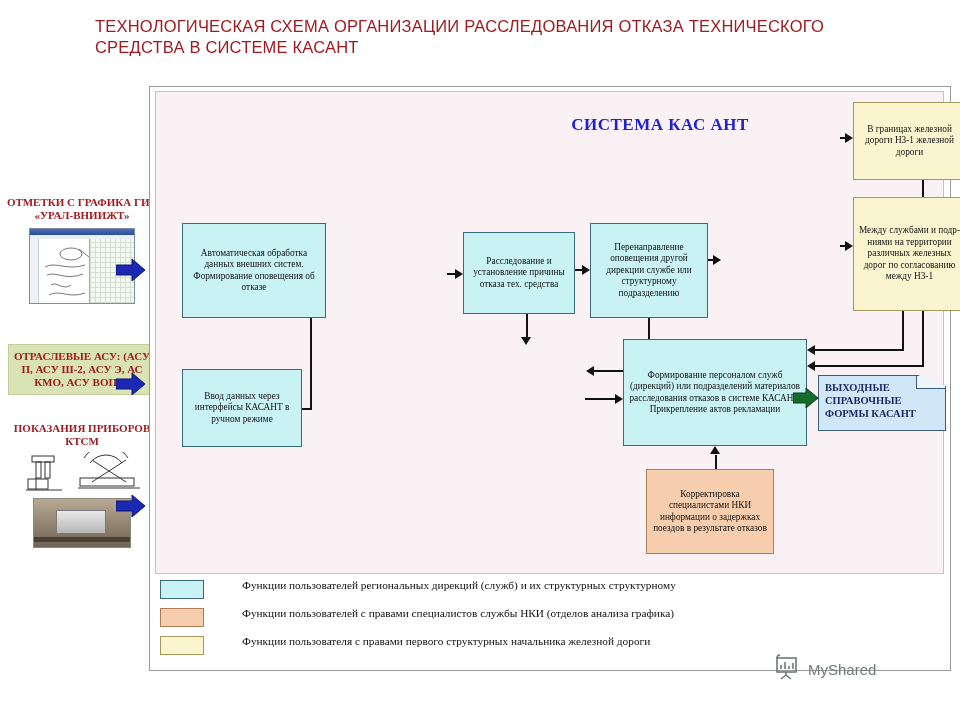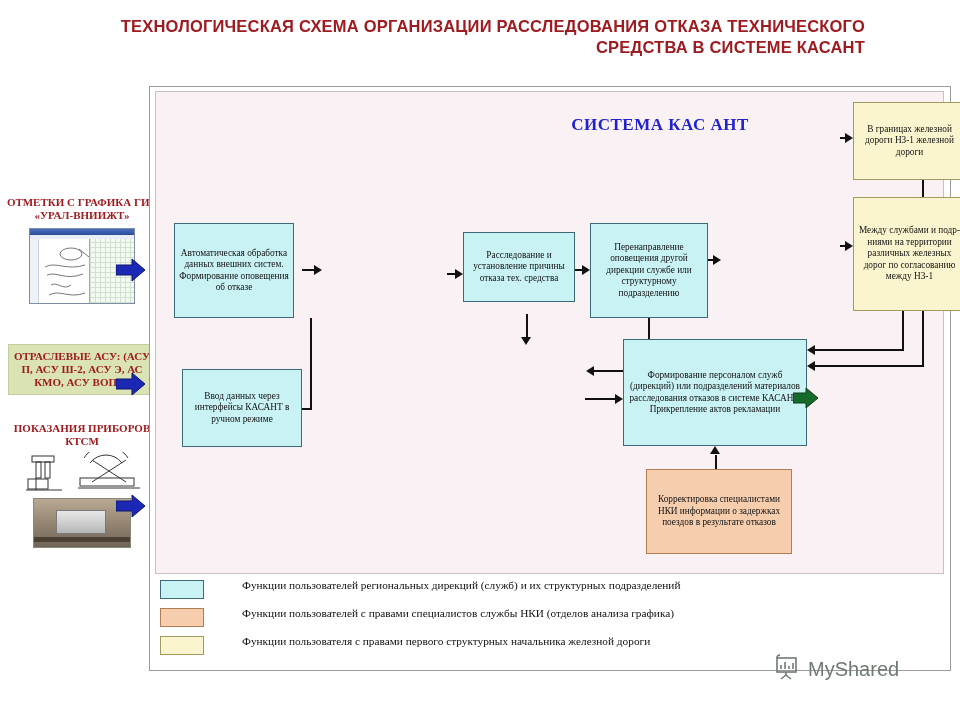--- a/index.html
+++ b/index.html
@@ -6,23 +6,23 @@
   body{
     width:960px;height:720px;background:#ffffff;
     font-family:"Liberation Serif",serif;
     overflow:hidden;position:relative;
   }
   .page{position:relative;width:960px;height:720px;}
 
   
   .title{
     position:absolute;left:95px;top:16px;width:770px;
-    text-align:right;color:#9e1b20;
+    text-align:left;color:#9e1b20;
     font-family:"Liberation Sans",sans-serif;
-    font-weight:bold;font-size:16.5px;line-height:21px;
+    font-weight:normal;font-size:16.5px;line-height:21px;
     letter-spacing:.2px;
   }
 
   
   .left-col{position:absolute;left:0;top:196px;width:150px;}
   .lc-head{
     color:#9e1b20;font-weight:bold;font-size:11px;line-height:13px;
     text-align:center;font-family:"Liberation Serif",serif;
   }
   .lc-item{position:absolute;width:164px;}
@@ -97,31 +97,31 @@
     display:flex;align-items:center;justify-content:center;text-align:center;
     font-family:"Liberation Serif",serif;
     font-size:9.3px;line-height:11.4px;color:#111;
     padding:3px 4px;
   }
   .blue{background:#c9f2f5;border:1px solid #3a6b77;}
   .yellow{background:#fbf5cf;border:1px solid #a39a5e;}
   .orange{background:#f6ceae;border:1px solid #b07e55;}
 
   
-  #b1{left:24px;top:136px;width:120px;height:95px;}
+  #b1{left:32px;top:136px;width:144px;height:95px;}
   #b2{left:172px;top:136px;width:125px;height:95px;}
-  #b3{left:313px;top:145px;width:112px;height:70px;}
+  #b3{left:313px;top:145px;width:112px;height:82px;}
   #b4{left:440px;top:136px;width:118px;height:95px;}
   #b5{left:571px;top:12px;width:119px;height:213px;}
   #b6{left:703px;top:15px;width:113px;height:78px;}
   #b7{left:703px;top:110px;width:113px;height:114px;}
   #b8{left:32px;top:282px;width:120px;height:78px;}
   #b9{left:318px;top:258px;width:117px;height:97px;}
   #b10{left:473px;top:252px;width:184px;height:107px;}
-  #b11{left:496px;top:382px;width:146px;height:85px;}
+  #b11{left:496px;top:382px;width:128px;height:85px;}
 
   
   .outdoc{
     position:absolute;left:668px;top:288px;width:128px;height:56px;
     background:#cfe7f7;border:1px solid #3a5a77;
     font-family:"Liberation Serif",serif;color:#1b2b66;
     font-size:10.5px;line-height:13px;font-weight:bold;
     padding:5px 6px;box-sizing:border-box;
     clip-path:polygon(0 0,78% 0,100% 20%,100% 100%,0 100%);
   }
@@ -150,21 +150,21 @@
   .lg-row{position:relative;height:28px;}
   .lg-sw{position:absolute;left:0;top:2px;width:42px;height:17px;}
   .lg-tx{
     position:absolute;left:82px;top:1px;
     font-family:"Liberation Serif",serif;font-size:11.3px;color:#111;
     white-space:nowrap;
   }
 
   
   .wm{position:absolute;left:772px;top:652px;display:flex;align-items:center;gap:6px;}
-  .wm-tx{font-family:"Liberation Sans",sans-serif;font-size:20px;color:#6f7a73;}
+  .wm-tx{font-family:"Liberation Sans",sans-serif;font-size:15px;color:#6f7a73;}
 </style>
 </head>
 <body>
 
 <div class="page">
 
   <div class="title">ТЕХНОЛОГИЧЕСКАЯ СХЕМА ОРГАНИЗАЦИИ РАССЛЕДОВАНИЯ ОТКАЗА ТЕХНИЧЕСКОГО СРЕДСТВА В СИСТЕМЕ КАСАНТ</div>
 
   <div class="left-col">
 
@@ -292,26 +292,30 @@
     <div class="box yellow" id="b7">Между службами и  подр-ниями на территории различных железных дорог по согласованию между НЗ-1</div>
     <div class="box blue" id="b8">Ввод данных через интерфейсы КАСАНТ в ручном режиме</div>
     <div class="box blue" id="b10">Формирование персоналом служб (дирекций) или подразделений материалов расследования отказов в системе КАСАНТ. Прикрепление актов рекламации</div>
     <div class="box orange" id="b11">Корректировка специалистами НКИ информации о задержках поездов в результате отказов</div>
 
     <div class="green-arrow">
       <svg width="26" height="22" viewBox="0 0 26 22">
           <polygon points="0,6 13,6 13,1 25,11 13,21 13,16 0,16" fill="#166a2c" stroke="#0c3d18" stroke-width="1"></polygon>
         </svg>
     </div>
+    <div class="outdoc">
+      <span>ВЫХОДНЫЕ СПРАВОЧНЫЕ ФОРМЫ КАСАНТ</span>
+      <span class="fold"></span>
+    </div>
   </div>
 
   <div class="legend">
     <div class="lg-row">
       <span class="lg-sw" style="background:#c9f2f5;border:1px solid #3a6b77;"></span>
-      <span class="lg-tx">Функции пользователей региональных дирекций (служб) и их структурных подразделений</span>
+      <span class="lg-tx">Функции пользователей региональных дирекций (служб) и их структурных структурному</span>
     </div>
     <div class="lg-row">
       <span class="lg-sw" style="background:#f6ceae;border:1px solid #b07e55;"></span>
       <span class="lg-tx">Функции пользователей с правами специалистов  службы НКИ (отделов анализа графика)</span>
     </div>
     <div class="lg-row">
       <span class="lg-sw" style="background:#fbf5cf;border:1px solid #a39a5e;"></span>
       <span class="lg-tx">Функции пользователя с правами первого структурных начальника железной дороги</span>
     </div>
   </div>

